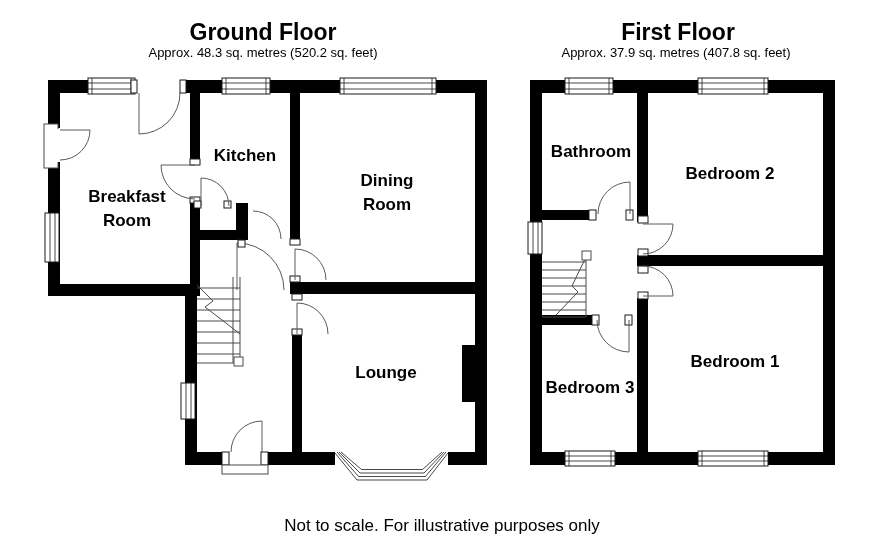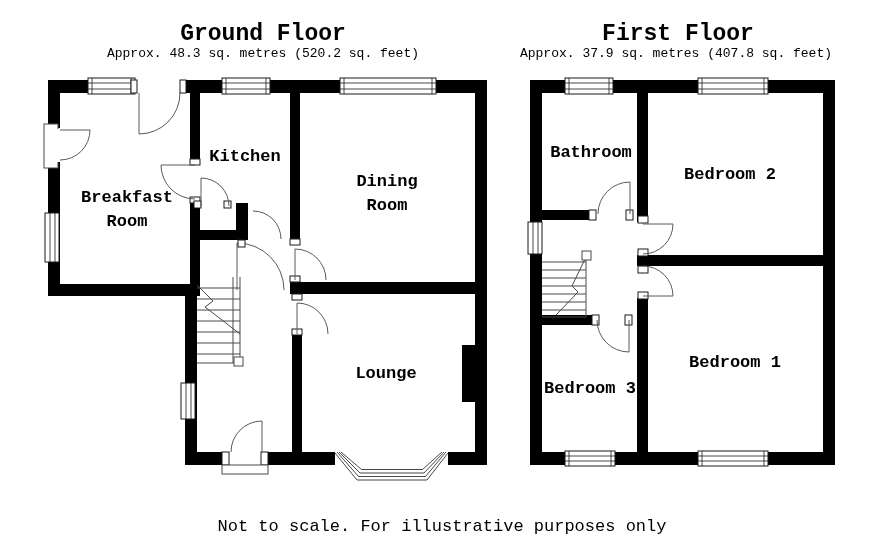--- a/index.html
+++ b/index.html
@@ -1,17 +1,17 @@
 <!DOCTYPE html>
 <html><head>
 <meta charset="utf-8">
 <style>
   html,body{margin:0;padding:0;background:#ffffff;}
   .canvas{position:relative;width:886px;height:550px;background:#22c55e;overflow:hidden;
-          font-family:Liberation Mono, monospace;}
+          font-family:Liberation Sans, sans-serif;}
   svg{display:block;}
   svg text{fill:#000000;}
   .floor-title{font-size:23px;font-weight:bold;}
   .floor-area{font-size:13px;font-weight:normal;}
   .room-label{font-size:17px;font-weight:bold;}
   .note{font-size:17px;font-weight:normal;}
   .wall{fill:#000000;stroke:none;}
   .opening{fill:#ffffff;stroke:none;}
   .win{fill:#ffffff;stroke:#1a1a1a;stroke-width:1;}
   .winline{stroke:#1a1a1a;stroke-width:0.8;fill:none;}

